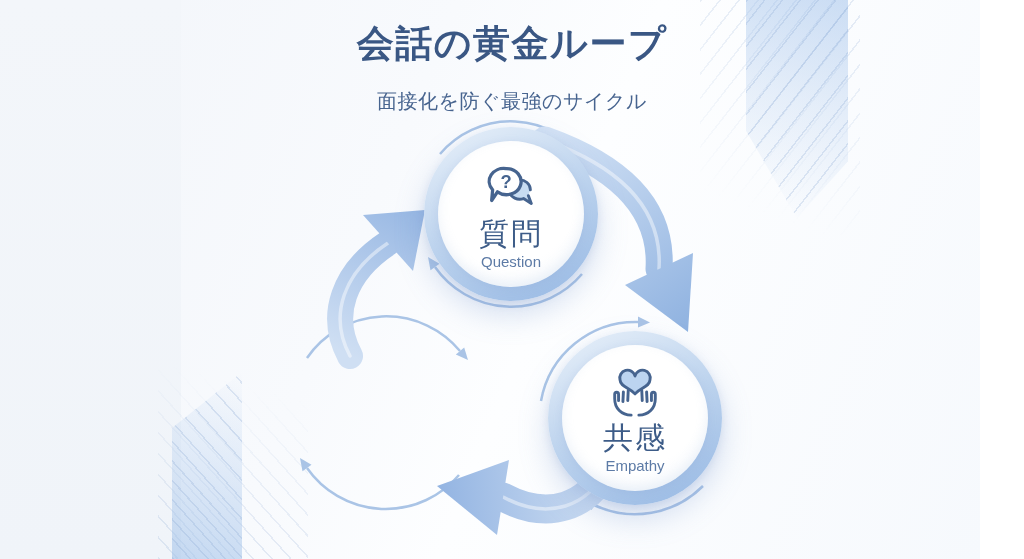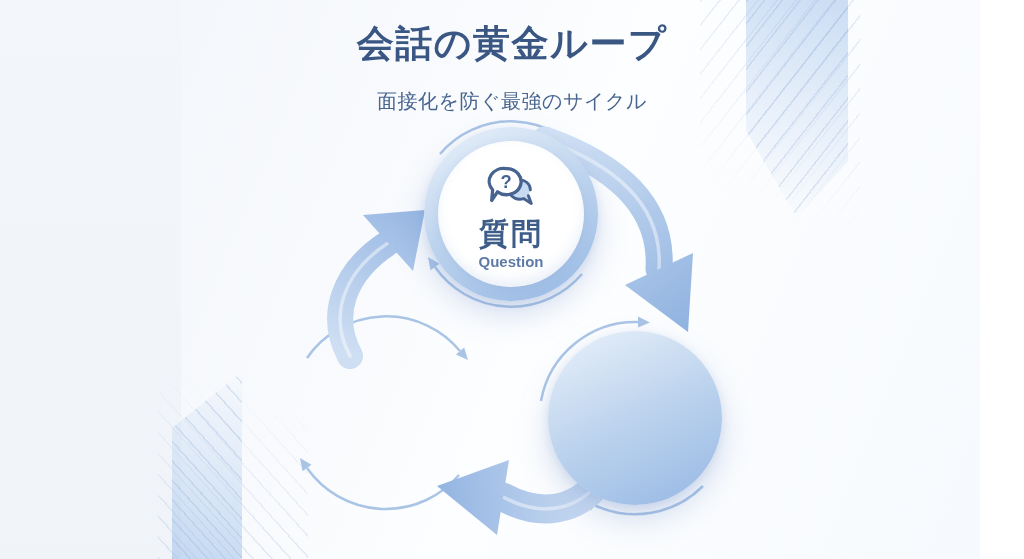--- a/index.html
+++ b/index.html
@@ -61,22 +61,22 @@
     box-shadow:0 14px 30px rgba(110,145,200,.28),0 3px 8px rgba(120,150,200,.18);
   }
   .node-inner{
     position:absolute;inset:14px;border-radius:50%;
     background:radial-gradient(circle at 42% 30%,#ffffff 62%,#f3f7fc 100%);
     box-shadow:inset 0 -5px 12px rgba(150,180,220,.16),0 2px 8px rgba(130,160,210,.22);
     display:flex;flex-direction:column;align-items:center;justify-content:center;
     text-align:center;
   }
   .node-icon{flex:0 0 auto;margin-bottom:2px;}
-  .label-ja{font-size:30px;font-weight:700;letter-spacing:2px;color:#3d5c88;line-height:1.15;white-space:nowrap;}
-  .label-en{font-size:15px;font-weight:700;color:#5d7ba6;line-height:1.3;white-space:nowrap;}
+  .label-ja{font-size:30px;font-weight:400;letter-spacing:2px;color:#3d5c88;line-height:1.15;white-space:nowrap;}
+  .label-en{font-size:15px;font-weight:400;color:#5d7ba6;line-height:1.3;white-space:nowrap;}
   #node-question{left:424px;top:127px;}
   #node-self-disclosure{left:299px;top:326px;}
   #node-empathy{left:548px;top:331px;}
 </style>
 </head>
 <body>
 
 <div class="canvas">
 
   <div class="bg-left-tint"></div>
@@ -157,15 +157,30 @@
         <text x="27" y="32" text-anchor="middle" font-size="19" font-weight="bold" fill="#46648f" font-family="Liberation Sans, DejaVu Sans, sans-serif">?</text>
       </svg>
       <div class="label-ja">質問</div>
       <div class="label-en">Question</div>
     </div>
   </div>
 
 
   <div class="node" id="node-empathy">
     <div class="node-ring"></div>
+    <div class="node-inner">
+      <svg class="node-icon" width="62" height="58" viewBox="0 0 64 60">
+        <g stroke="#46648f" stroke-width="3" fill="none" stroke-linecap="round" stroke-linejoin="round">
+          <path d="M 32 34 C 26 27, 17 27, 16.5 19.5 A 8 8 0 0 1 32 15.5 A 8 8 0 0 1 47.5 19.5 C 47 27, 38 27, 32 34 Z" fill="#bcd4f0"></path>
+          <path d="M 28 56 C 18 56, 11 49, 11 39 L 11 34.5 C 11 31.5, 15 31.5, 15 34.5 L 15 41"></path>
+          <path d="M 20 32 L 19.5 42"></path>
+          <path d="M 25 30.5 L 24.5 41"></path>
+          <path d="M 36 56 C 46 56, 53 49, 53 39 L 53 34.5 C 53 31.5, 49 31.5, 49 34.5 L 49 41"></path>
+          <path d="M 44 32 L 44.5 42"></path>
+          <path d="M 39 30.5 L 39.5 41"></path>
+        </g>
+      </svg>
+      <div class="label-ja">共感</div>
+      <div class="label-en">Empathy</div>
+    </div>
   </div>
 
 </div>
 
 </body></html>

